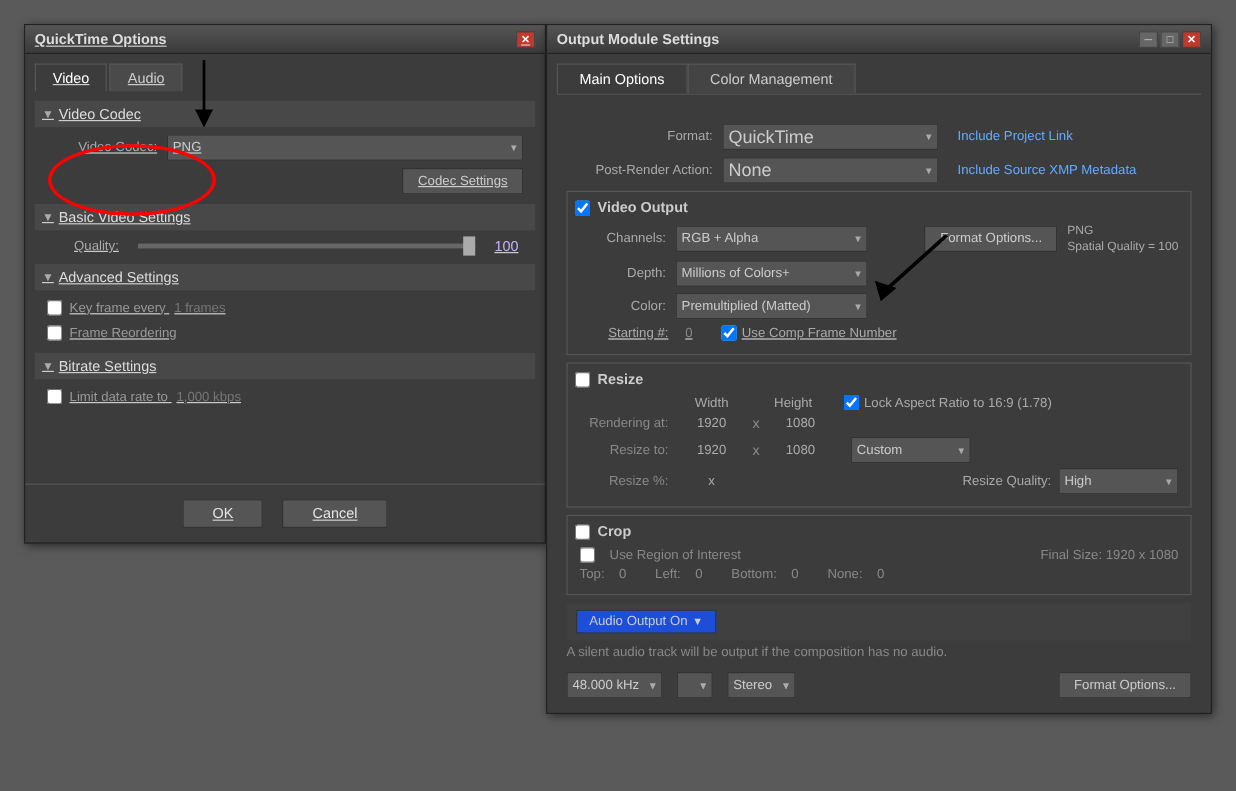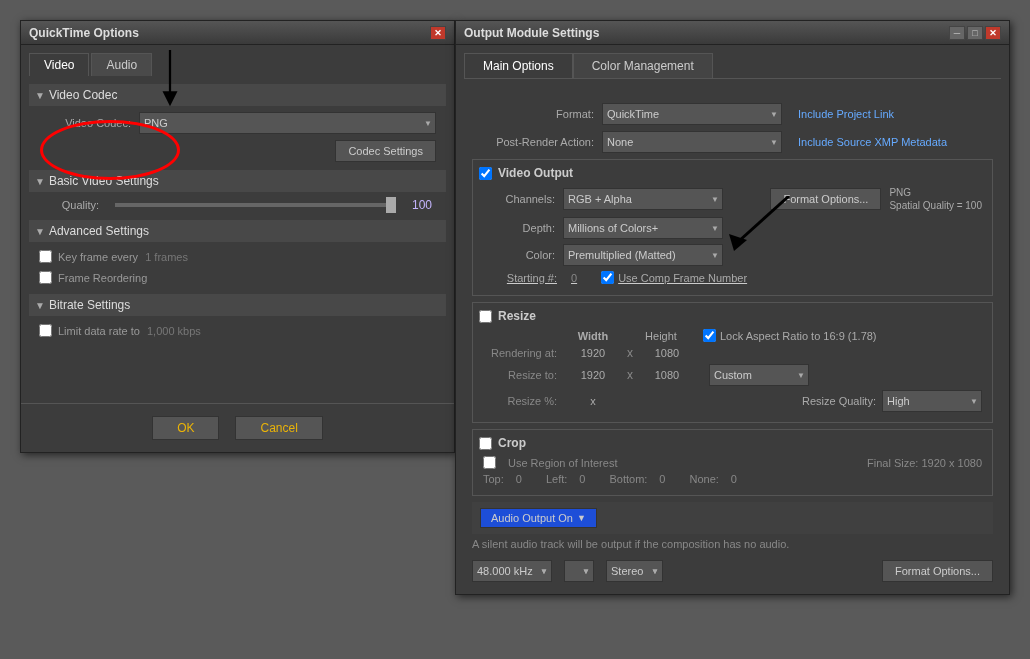--- a/index.html
+++ b/index.html
@@ -209,21 +209,21 @@
       gap: 16px;
       padding: 12px;
       border-top: 1px solid #555;
       margin-top: 8px;
     }
 
     .footer-btn {
       padding: 4px 24px;
       background: #555;
       border: 1px solid #333;
-      color: #eab308;
+      color: #e5e5e5;
       cursor: pointer;
       font-size: 12px;
     }
 
     
     .om-dialog {
       width: 580px;
       margin-left: 0;
     }
 
@@ -275,21 +275,21 @@
       align-items: center;
     }
 
     .om-select-wrap select {
       width: 100%;
       background: #555;
       border: 1px solid #333;
       color: #ccc;
       padding: 2px 4px;
       height: 22px;
-      font-size: 11px;
+      font-size: 15px;
       appearance: none;
     }
 
     .om-select-wrap::after {
       content: '▼';
       position: absolute;
       right: 4px;
       font-size: 8px;
       color: #aaa;
       pointer-events: none;
@@ -585,21 +585,21 @@
       -webkit-appearance: none;
       width: 10px;
       height: 16px;
       background: #aaa;
       cursor: pointer;
     }
   </style>
 </head>
 <body>
 
-<div class="qt-container" style="position:relative;">
+<div class="qt-container" style="position:relative;text-decoration:underline;">
   <div class="dialog qt-dialog">
     <div class="title-bar">
       <span>QuickTime Options</span>
       <div class="title-bar-buttons">
         <div class="title-btn close">✕</div>
       </div>
     </div>
 
     <div class="qt-body">
 
@@ -773,21 +773,21 @@
     </div>
 
     <div class="om-section resize-section">
       <div class="om-section-header">
         <input type="checkbox" id="rs" style="">
         <label for="rs" class="om-section-title">Resize</label>
       </div>
 
       <div class="grid-row">
         <span class="lbl"></span>
-        <span class="val" style="width:60px;text-align:center;font-weight:bold;">Width</span>
+        <span class="val" style="width:60px;text-align:center;">Width</span>
         <span class="val" style="width:60px;text-align:center;margin-left:8px;">Height</span>
         <div class="lock-aspect">
           <input type="checkbox" checked="" id="la" style="">
           <label for="la" style="font-size:11px;color:#aaa;">Lock Aspect Ratio to 16:9 (1.78)</label>
         </div>
       </div>
 
       <div class="grid-row">
         <span class="lbl">Rendering at:</span>
         <span class="val" style="width:60px;text-align:center;">1920</span>

